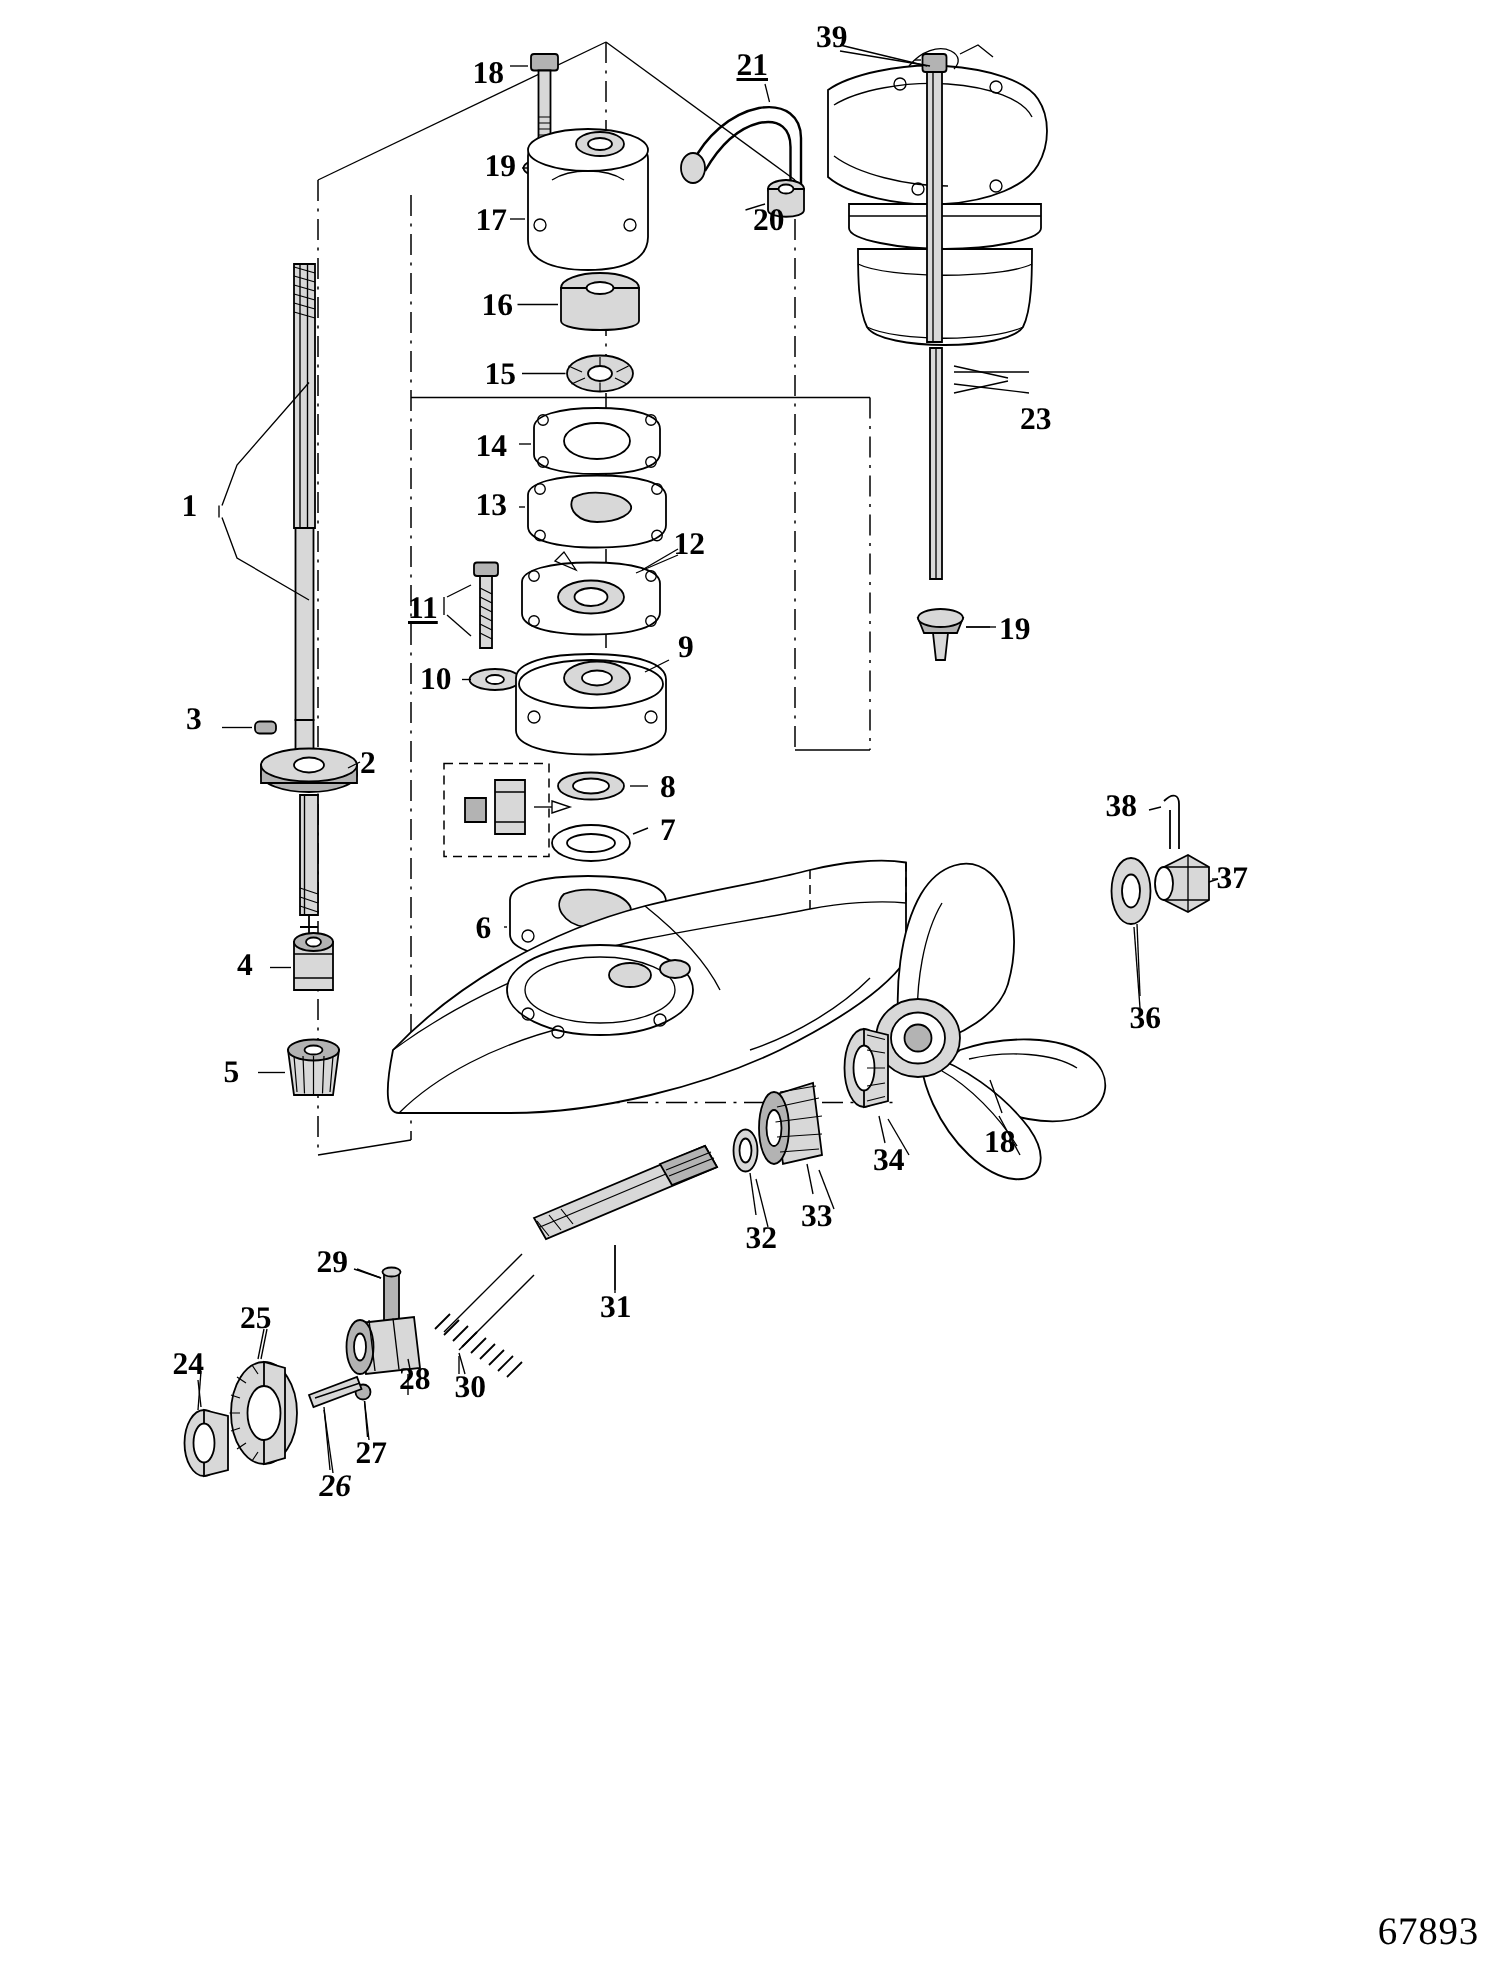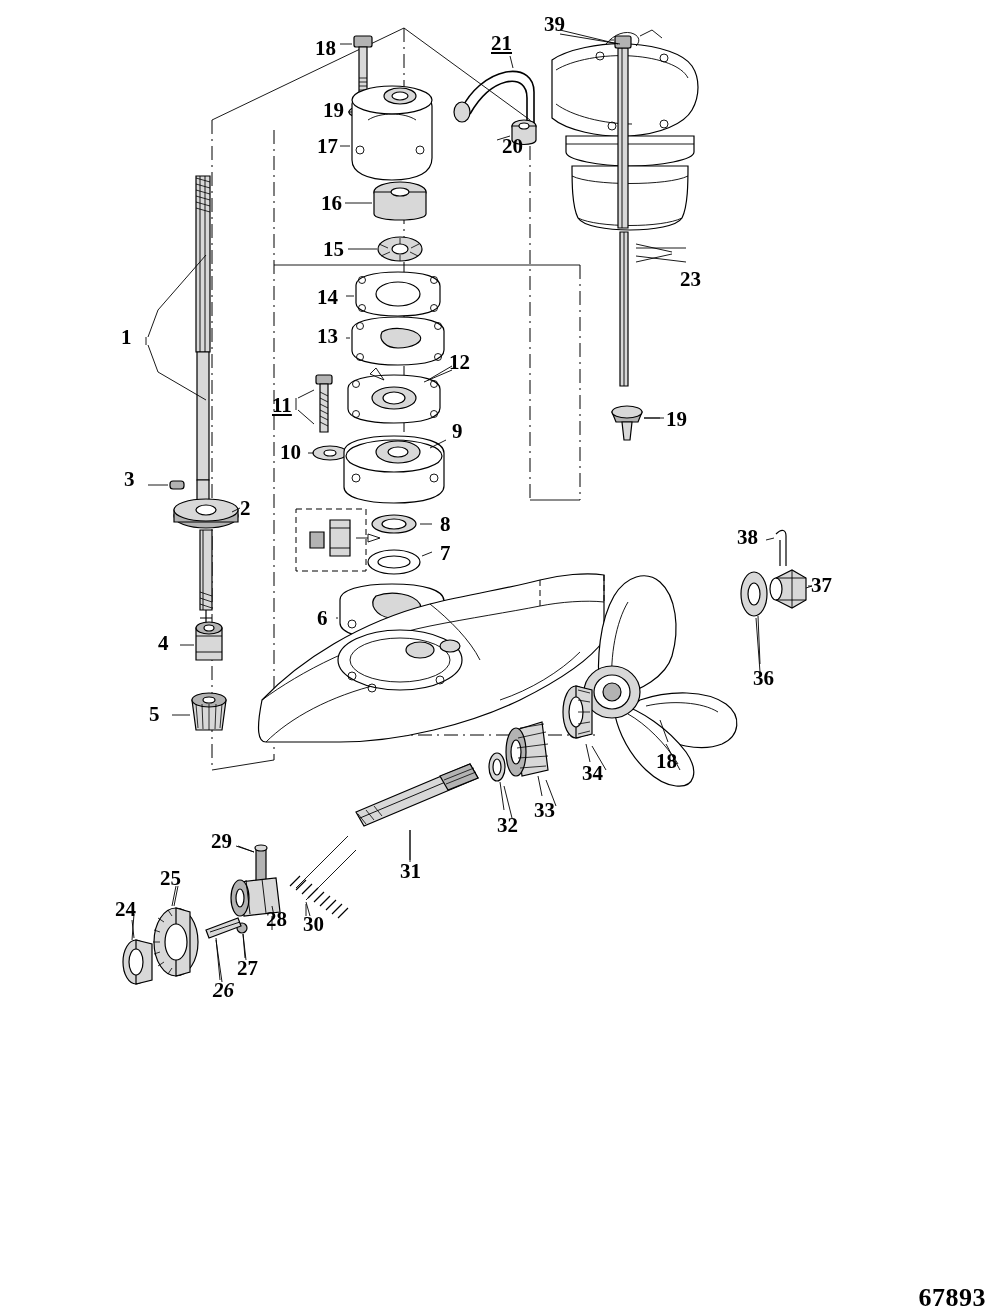--- a/index.html
+++ b/index.html
@@ -11,24 +11,24 @@
     font-family:"Liberation Serif", serif;
     font-size:21px;
     font-weight:700;
     color:#000;
     line-height:1;
     white-space:nowrap;
   }
   .diagram-id {
     position:absolute;
     right:16px;
-    bottom:0;
+    bottom:10px;
     font-family:"Liberation Serif", serif;
     font-size:26px;
-    font-weight:700;
+    font-weight:400;
     letter-spacing:0.5px;
   }
   svg.art { position:absolute; left:0; top:0; width:1002px; height:1313px; }
   .ln { fill:none; stroke:#000; stroke-width:1.2; }
   .ln2 { fill:none; stroke:#000; stroke-width:1.6; }
   .thin { fill:none; stroke:#000; stroke-width:0.9; }
   .dashdot { fill:none; stroke:#000; stroke-width:1; stroke-dasharray:14 5 2 5; }
   .dashed { fill:none; stroke:#000; stroke-width:1; stroke-dasharray:6 4; }
   .fillw { fill:#ffffff; stroke:#000; stroke-width:1.2; }
   .fillg { fill:#d8d8d8; stroke:#000; stroke-width:1.2; }

